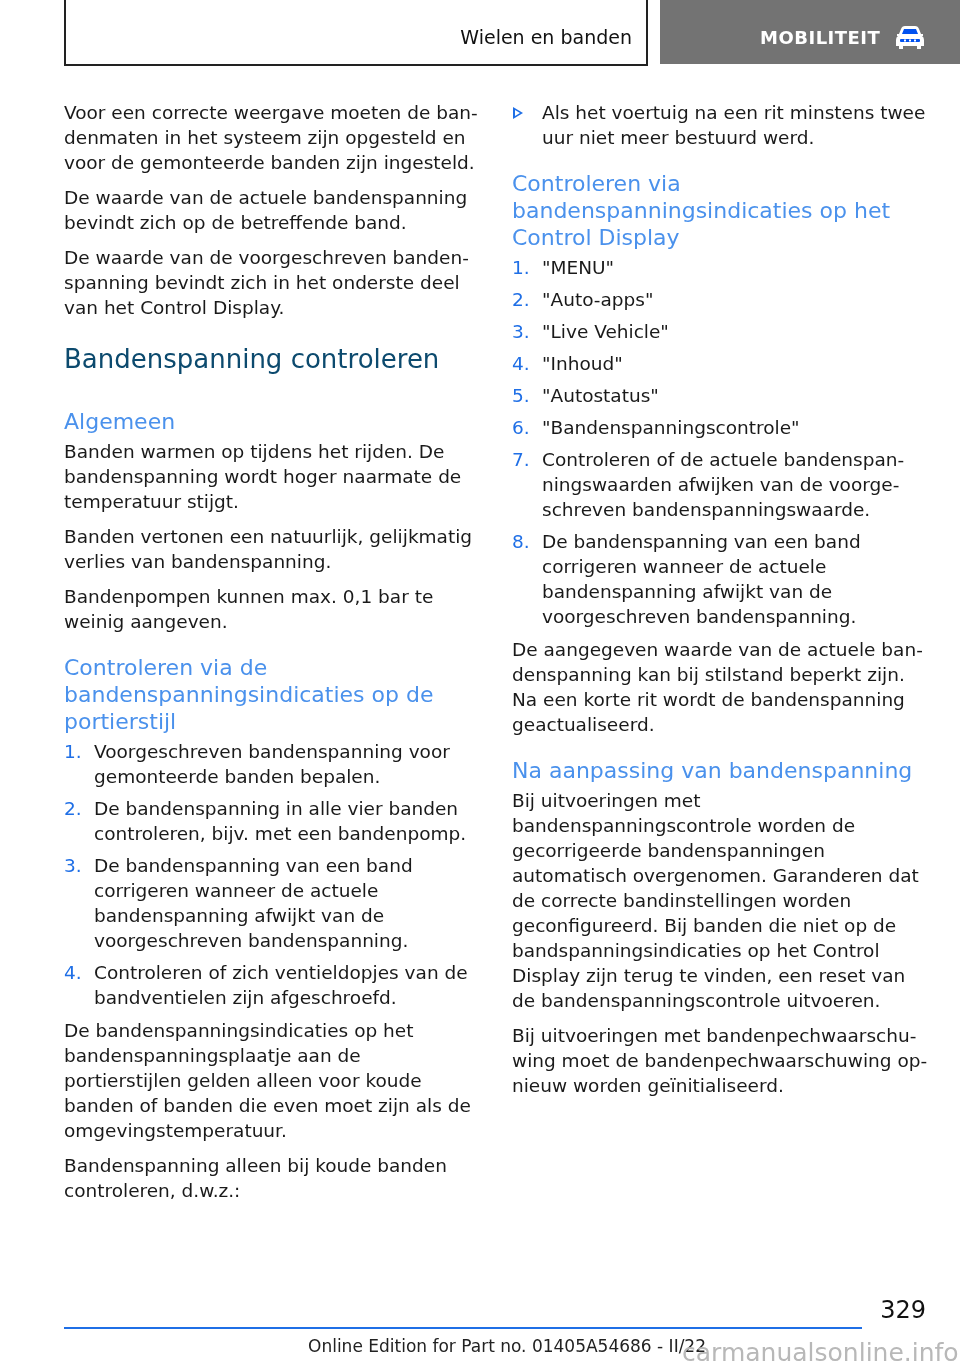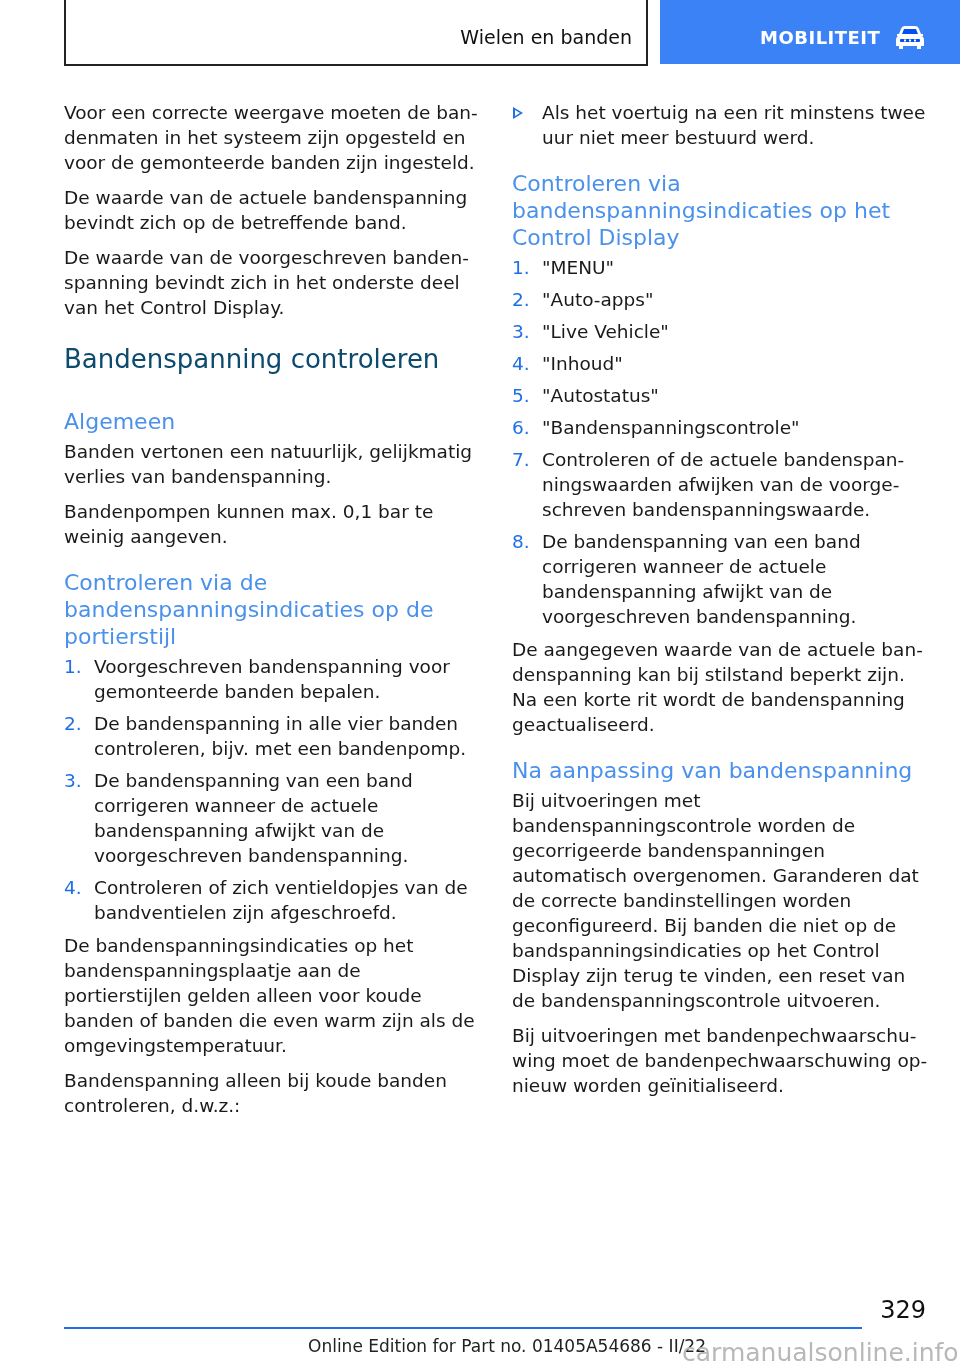--- a/index.html
+++ b/index.html
@@ -10,21 +10,21 @@
   .header-box {
     position: absolute; left: 64px; top: 0; width: 584px; height: 66px;
     border: 2px solid #222; border-top: none; box-sizing: border-box;
     background: #fff;
   }
   .header-section {
     position: absolute; right: 14px; top: 26px; font-size: 19px; color: #111;
   }
   .header-chapter {
     position: absolute; left: 660px; top: 0; width: 300px; height: 64px;
-    background: #3b82f6; color: #fff;
+    background: #737373; color: #fff;
   }
   .header-chapter .label {
     position: absolute; left: 100px; top: 27px; font-size: 18px; font-weight: bold; letter-spacing: 0.5px;
   }
   .header-chapter .car-icon {
     position: absolute; left: 235px; top: 25px; width: 30px; height: 26px;
   }
   .col { position: absolute; top: 100px; width: 418px; }
   .col-left { left: 64px; }
   .col-right { left: 512px; }
@@ -73,31 +73,32 @@
 </div>
 
 <div class="col col-left">
   <p>Voor een correcte weergave moeten de ban­denmaten in het systeem zijn opgesteld en voor de gemonteerde banden zijn ingesteld.</p>
   <p>De waarde van de actuele bandenspanning bevindt zich op de betreffende band.</p>
   <p>De waarde van de voorgeschreven banden­spanning bevindt zich in het onderste deel van het Control Display.</p>
 
   <h1>Bandenspanning controleren</h1>
 
   <h2 style="margin-top:16px">Algemeen</h2>
+  <p>Banden warmen op tijdens het rijden. De ban­denspanning wordt hoger naarmate de tem­peratuur stijgt.</p>
   <p>Banden vertonen een natuurlijk, gelijkmatig verlies van bandenspanning.</p>
   <p>Bandenpompen kunnen max. 0,1 bar te weinig aangeven.</p>
 
   <h2 class="tall">Controleren via de bandenspanningsindicaties op de portierstijl</h2>
   <ol class="steps">
     <li><span class="num">1.</span><span>Voorgeschreven bandenspanning voor ge­monteerde banden bepalen.</span></li>
     <li><span class="num">2.</span><span>De bandenspanning in alle vier banden controleren, bijv. met een bandenpomp.</span></li>
     <li><span class="num">3.</span><span>De bandenspanning van een band corrige­ren wanneer de actuele bandenspanning afwijkt van de voorgeschreven banden­spanning.</span></li>
     <li><span class="num">4.</span><span>Controleren of zich ventieldopjes van de bandventielen zijn afgeschroefd.</span></li>
   </ol>
-  <p>De bandenspanningsindicaties op het banden­spanningsplaatje aan de portierstijlen gelden alleen voor koude banden of banden die even warm zijn als de omgevingstemperatuur.</p>
+  <p>De bandenspanningsindicaties op het banden­spanningsplaatje aan de portierstijlen gelden alleen voor koude banden of banden die even moet zijn als de omgevingstemperatuur.</p>
   <p>Bandenspanning alleen bij koude banden con­troleren, d.w.z.:</p>
 </div>
 
 <div class="col col-right">
   <ul class="bullets">
     <li><span class="tri"></span><span>Als het voertuig na een rit minstens twee uur niet meer bestuurd werd.</span></li>
   </ul>
 
   <h2 class="tall">Controleren via bandenspanningsindicaties op het Control Display</h2>
   <ol class="steps">

